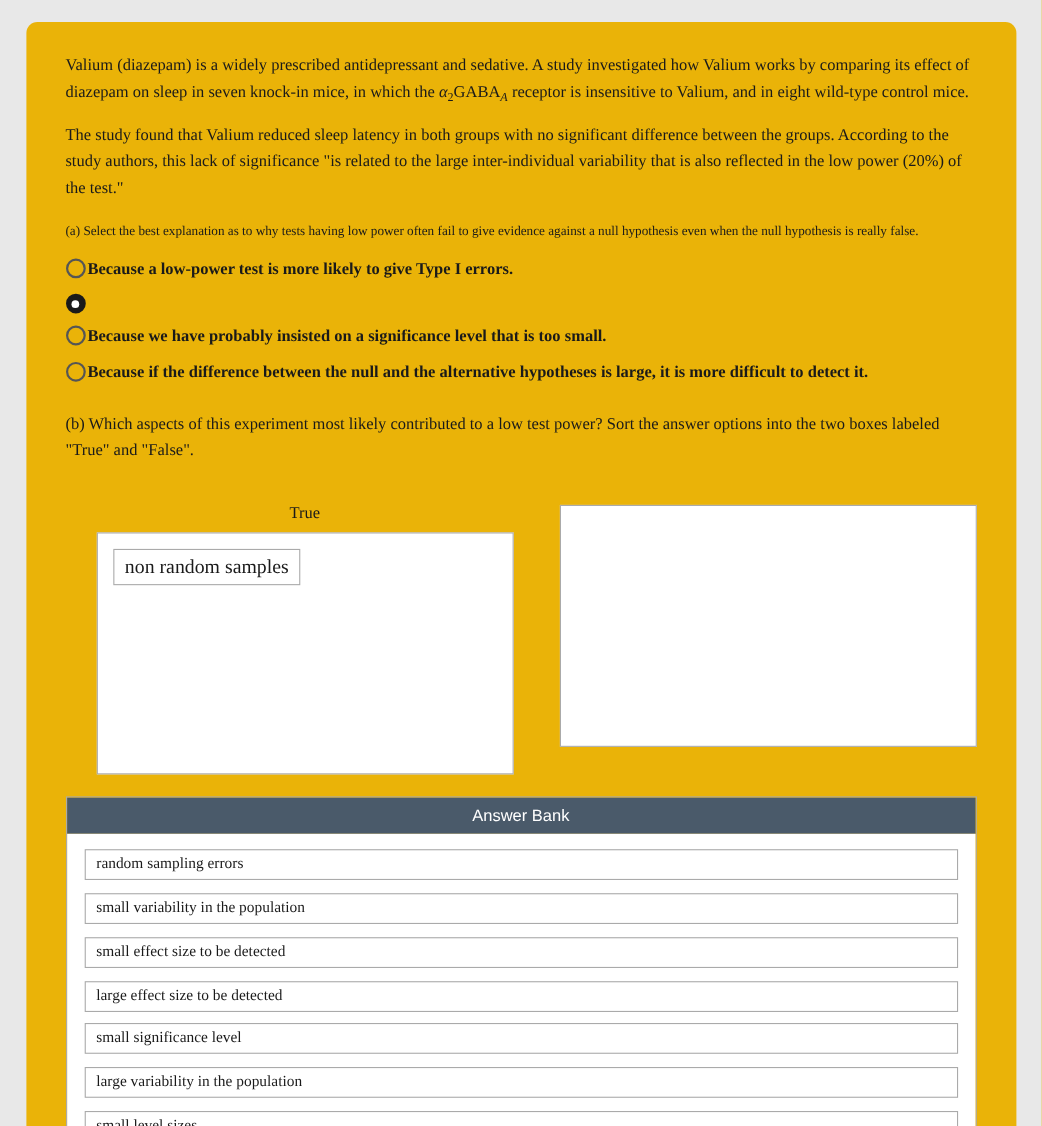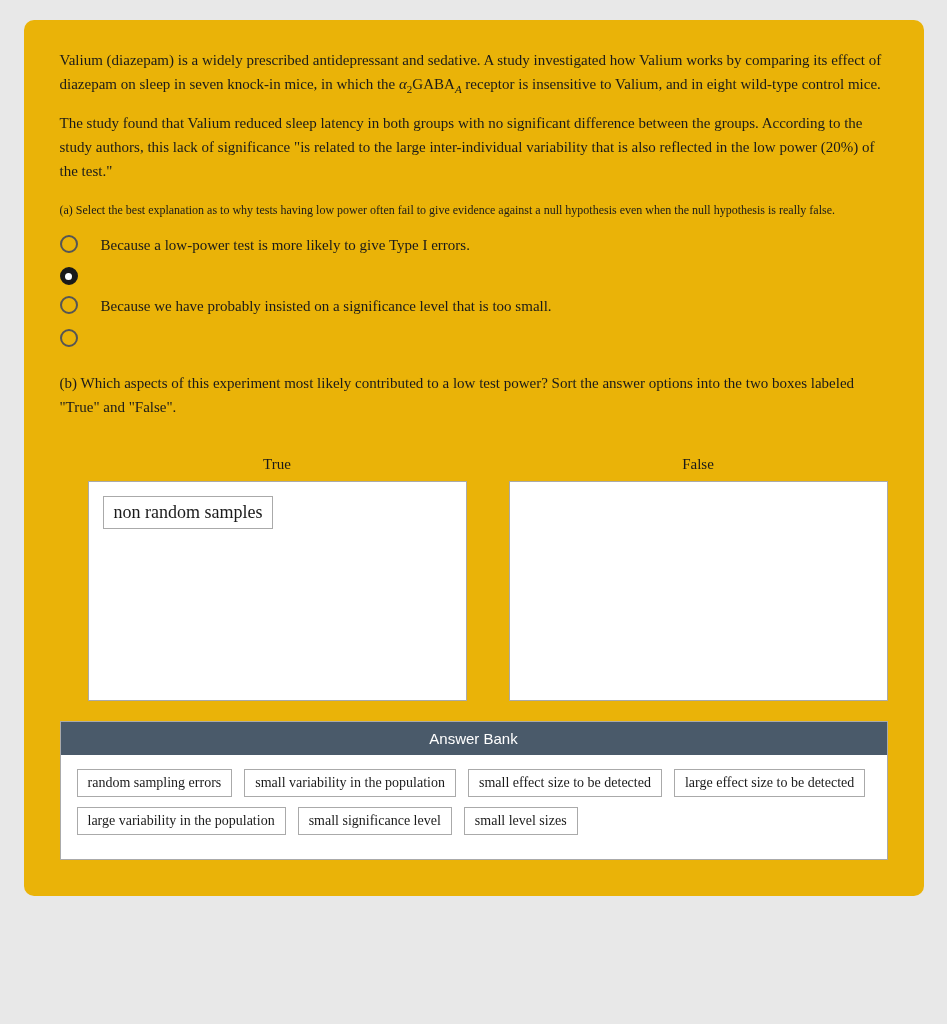--- a/index.html
+++ b/index.html
@@ -41,22 +41,23 @@
     .question-label {
       font-size: 12px;
       line-height: 1.6;
       margin-bottom: 14px;
     }
 
     .radio-option {
       display: flex;
       align-items: flex-start;
       margin-bottom: 10px;
-      gap: 23px;
+      gap: 2px;
       cursor: pointer;
+      font-weight: bold;
     }
 
     .radio-circle {
       width: 18px;
       height: 18px;
       border-radius: 50%;
       border: 2px solid #555;
       display: inline-flex;
       align-items: center;
       justify-content: center;
@@ -143,20 +144,21 @@
     .answer-bank-body {
       padding: 14px 16px;
       background: #fff;
     }
 
     .answer-bank-row {
       display: flex;
       gap: 12px;
       margin-bottom: 10px;
       flex-wrap: wrap;
+      flex-direction: column;
     }
 
     .answer-bank-item {
       border: 1.5px solid #aaa;
       padding: 5px 10px;
       font-size: 14px;
       cursor: grab;
       background: #fff;
       font-family: Georgia, serif;
     }
@@ -193,57 +195,57 @@
       <div class="radio-circle selected"></div>
     </div>
 
     <div class="radio-option">
       <div class="radio-circle"></div>
       <span class="radio-label">Because we have probably insisted on a significance level that is too small.</span>
     </div>
 
     <div class="radio-option">
       <div class="radio-circle"></div>
+      <span class="radio-label">Because if the difference between the null and the alternative hypotheses is large, it is more difficult to detect it.</span>
     </div>
   </div>
 
   <div class="section-b">
     <div class="section-b-label">
       (b) Which aspects of this experiment most likely contributed to a low test power? Sort the answer options into the two boxes labeled "True" and "False".
     </div>
 
     <div class="sort-boxes-area">
 
       <div class="sort-column">
         <div class="sort-column-label">True</div>
         <div class="sort-box">
           <div class="sort-box-item">non random samples</div>
         </div>
       </div>
 
       <div class="sort-column">
-        <div class="sort-column-label">False</div>
         <div class="sort-box">
         </div>
       </div>
 
     </div>
 
     <div class="answer-bank-section">
       <div class="answer-bank-header">Answer Bank</div>
       <div class="answer-bank-body">
         <div class="answer-bank-row">
           <div class="answer-bank-item">random sampling errors</div>
           <div class="answer-bank-item">small variability in the population</div>
           <div class="answer-bank-item">small effect size to be detected</div>
           <div class="answer-bank-item">large effect size to be detected</div>
         </div>
         <div class="answer-bank-row">
+          <div class="answer-bank-item">small significance level</div>
           <div class="answer-bank-item">large variability in the population</div>
-          <div class="answer-bank-item">small significance level</div>
           <div class="answer-bank-item">small level sizes</div>
         </div>
       </div>
     </div>
 
   </div>
 
 </div>
 
 </body></html>

